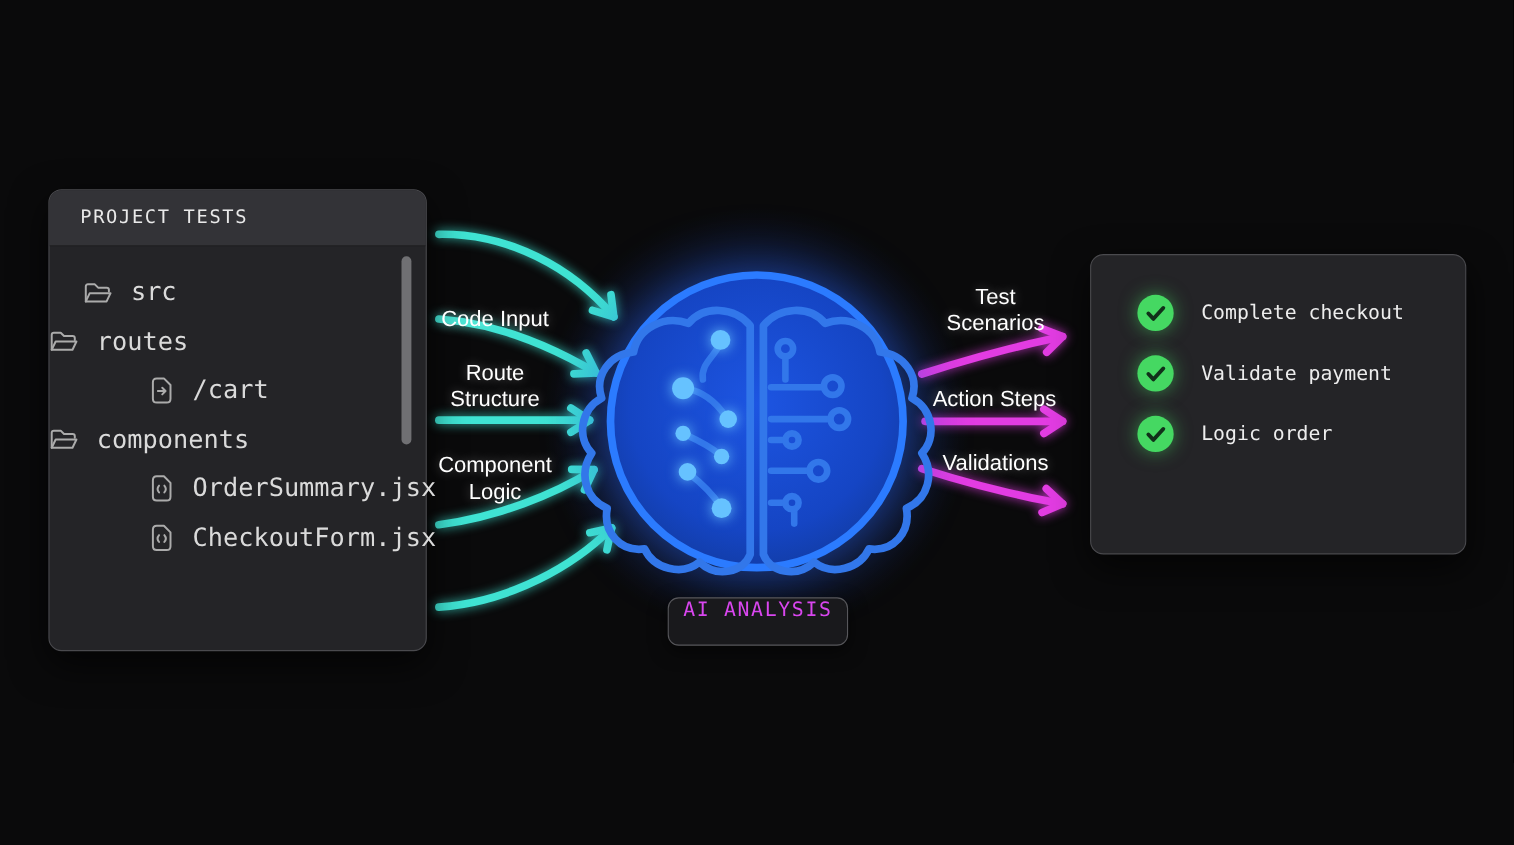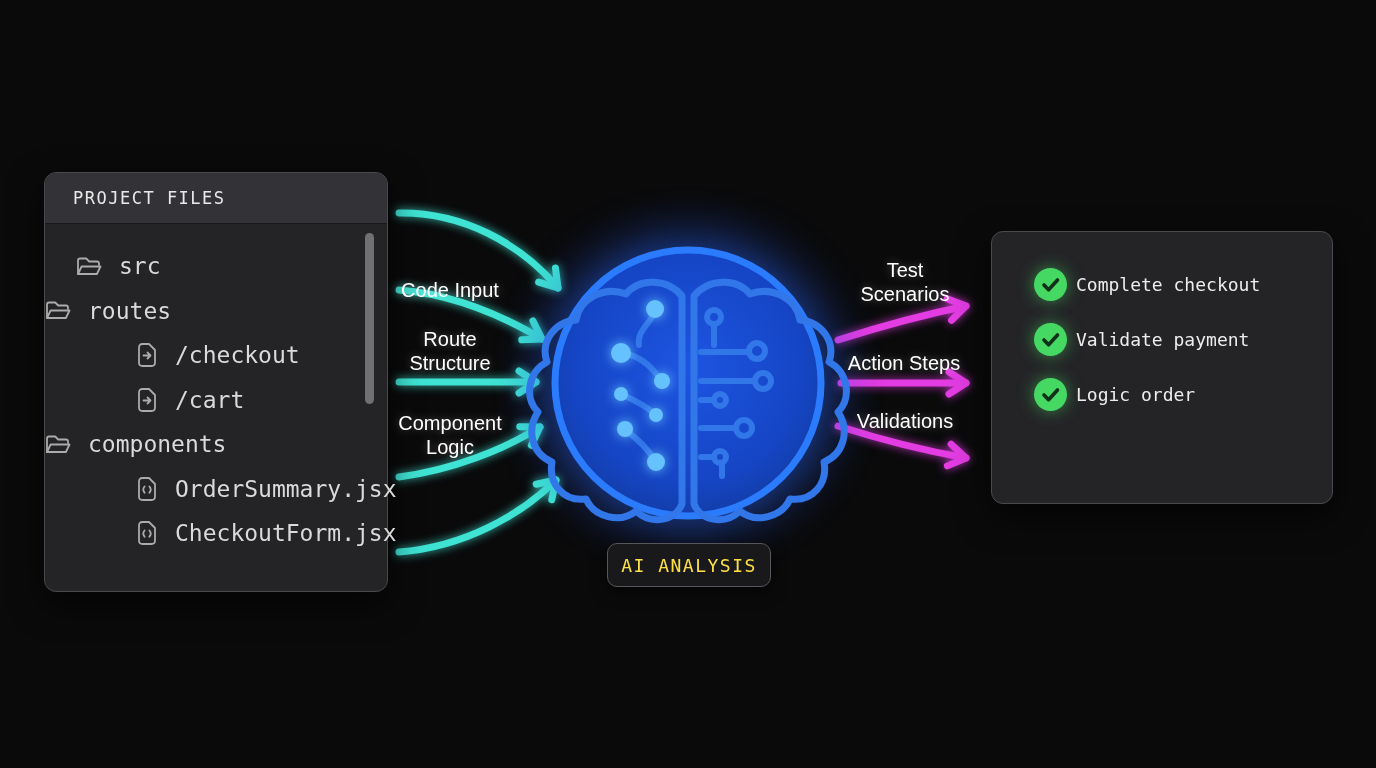--- a/index.html
+++ b/index.html
@@ -31,32 +31,32 @@
     color:#dadada;font-size:23px;white-space:nowrap;}
   .ind-0{padding-left:31px}.ind-1{}.ind-2{padding-left:91px}
   .tree-icon{flex:0 0 auto;display:flex;}
   .tree-icon svg{stroke:#ababab;fill:none;stroke-width:1.8;
     stroke-linecap:round;stroke-linejoin:round;}
 
   .scroll-thumb{position:absolute;right:13px;top:60px;width:9px;height:171px;
     background:#707073;border-radius:5px;}
 
   .tests{padding-top:25px;}
-  .test-row{height:55px;display:flex;align-items:center;gap:9px;
+  .test-row{height:55px;display:flex;align-items:center;gap:25px;
     padding-left:42px;color:#ededed;font-size:18px;white-space:nowrap;}
   .check{width:33px;height:33px;border-radius:50%;background:#45d862;
     display:flex;align-items:center;justify-content:center;flex:0 0 auto;
     box-shadow:0 0 16px rgba(69,216,98,.55);}
 
   
   .badge{
     position:absolute;left:607px;top:543px;width:162px;height:42px;
-    display:flex;align-items:center;justify-content:center;
+    display:flex;align-items:flex-start;justify-content:center;
     background:#19191c;border:1.5px solid #57575b;border-radius:10px;
-    color:#fde047;font-size:18px;letter-spacing:1.5px;
+    color:#d946ef;font-size:18px;letter-spacing:1.5px;
     box-shadow:0 5px 16px rgba(0,0,0,.55);
   }
 
   
   .flow-label{
     position:absolute;transform:translate(-50%,-50%);
     color:#ffffff;font-family:"Liberation Sans","DejaVu Sans",sans-serif;
     font-size:20px;font-weight:500;text-align:center;line-height:1.18;
     text-shadow:0 0 10px rgba(255,255,255,.35);
   }
@@ -158,21 +158,21 @@
         <circle cx="763" cy="381" r="8"></circle>
         <circle cx="720" cy="400" r="6"></circle>
         <circle cx="744" cy="428" r="8"></circle>
         <circle cx="720" cy="457" r="6"></circle>
       </g>
     </g>
   </svg>
 
   <div class="panel" id="left-panel">
     <div class="panel-header">
-      <span>PROJECT FILES</span>
+      <span>PROJECT TESTS</span>
     </div>
     <div class="tree">
 
       <div class="tree-row ind-0">
         <span class="tree-icon">
           <svg width="26" height="21" viewBox="0 0 26 21">
             <path d="M2 18 V4.5 Q2 2.5 4 2.5 h6.2 l3 3 H21 q2 0 2 2 v1.5"></path>
             <path d="M2 18 l3.6-7.5 H24.5 L20.9 18 Z"></path>
           </svg>
         </span>
@@ -182,29 +182,20 @@
       <div class="tree-row ind-1">
         <span class="tree-icon">
           <svg width="26" height="21" viewBox="0 0 26 21">
             <path d="M2 18 V4.5 Q2 2.5 4 2.5 h6.2 l3 3 H21 q2 0 2 2 v1.5"></path>
             <path d="M2 18 l3.6-7.5 H24.5 L20.9 18 Z"></path>
           </svg>
         </span>
         <span>routes</span>
       </div>
 
-      <div class="tree-row ind-2">
-        <span class="tree-icon">
-          <svg width="22" height="26" viewBox="0 0 22 26">
-            <path d="M3 5.5 Q3 2 6.5 2 H13 L19 8 V20.5 Q19 24 15.5 24 H6.5 Q3 24 3 20.5 Z"></path>
-            <path d="M7.5 13.5 h6.5 M11.5 10.5 l3 3 -3 3"></path>
-          </svg>
-        </span>
-        <span>/checkout</span>
-      </div>
 
       <div class="tree-row ind-2">
         <span class="tree-icon">
           <svg width="22" height="26" viewBox="0 0 22 26">
             <path d="M3 5.5 Q3 2 6.5 2 H13 L19 8 V20.5 Q19 24 15.5 24 H6.5 Q3 24 3 20.5 Z"></path>
             <path d="M7.5 13.5 h6.5 M11.5 10.5 l3 3 -3 3"></path>
           </svg>
         </span>
         <span>/cart</span>
       </div>

